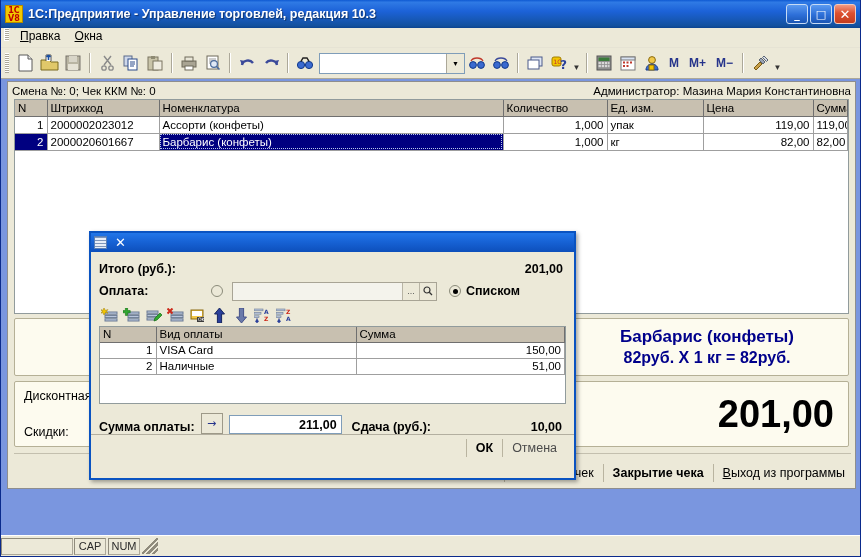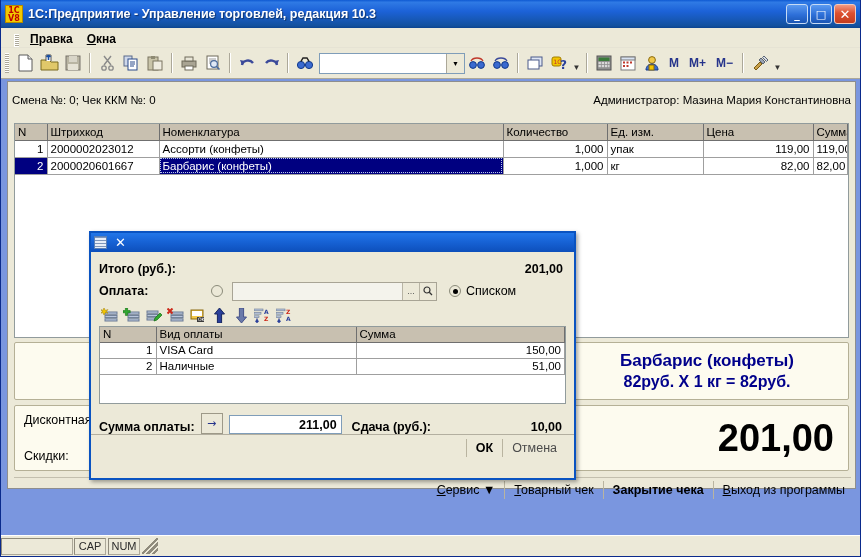--- a/index.html
+++ b/index.html
@@ -66,24 +66,23 @@
     background: linear-gradient(180deg,#f29a83 0%,#dd5030 45%,#c43c1d 100%);
     border-color: #f6c9ba;
     font-size: 13px;
   }
   .win-btn.min { align-items: flex-end; padding-bottom: 3px; }
 
   
   .menubar {
     height: 19px; flex: 0 0 19px;
     background: #ece9d8;
-    display: flex; align-items: flex-end;
-    padding-left: 13px;
+    display: flex; align-items: flex-start;
+    padding-left: 3px;
     border-bottom: 1px solid #e6e3d4;
-    font-weight: bold;
   }
   .menu-grip {
     width: 4px; height: 13px; margin-right: 4px;
     background: repeating-linear-gradient(180deg,#ffffff 0 1px,#aca899 1px 2px);
     border-left: 1px solid #ffffff;
   }
   .menu-item {
     padding: 1px 7px; font-size: 12px; color: #000;
   }
   .menu-item u { text-decoration: underline; }
@@ -145,22 +144,22 @@
   .mdi-child {
     position: absolute; left: 6px; top: 2px;
     width: 849px; height: 408px;
     background: #ece9d8;
     border: 1px solid #8e8e8e;
     box-sizing: border-box;
     display: flex; flex-direction: column;
   }
   .doc-head {
     height: 17px; flex: 0 0 17px;
-    display: flex; 
-    padding: 12px 4px; font-size: 11.5px;
+    display: flex; align-items: center;
+    padding: 0 4px; font-size: 11.5px;
     background: #ece9d8;
   }
   .doc-head .left { flex: 1 1 auto; }
   .doc-head .right { text-align: right; }
 
   
   .grid-wrap {
     margin: 0 6px; flex: 0 0 auto;
     border: 1px solid #919b9c;
     background: #fff;
@@ -314,21 +313,21 @@
     box-sizing: border-box;
     display: flex; align-items: center;
   }
   .pay-input .txt { flex: 1 1 auto; }
   .ibtn {
     width: 16px; height: 17px; flex: 0 0 16px;
     background: #ece9d8; border-left: 1px solid #b8b4a4;
     display: flex; align-items: center; justify-content: center;
     font-size: 9px; color: #555;
   }
-  .list-radio { margin-left: 12px; display:flex; align-items:center; gap:5px; font-weight: normal; font-size: 12.5px; }
+  .list-radio { margin-left: 12px; display:flex; align-items:center; gap:5px; font-weight: bold; font-size: 12.5px; }
 
   .dlg-toolbar {
     height: 22px; flex: 0 0 22px;
     display: flex; align-items: center;
     gap: 2px; margin-top: 2px;
   }
   .dbtn {
     width: 20px; height: 20px;
     display: flex; align-items: center; justify-content: center;
   }

